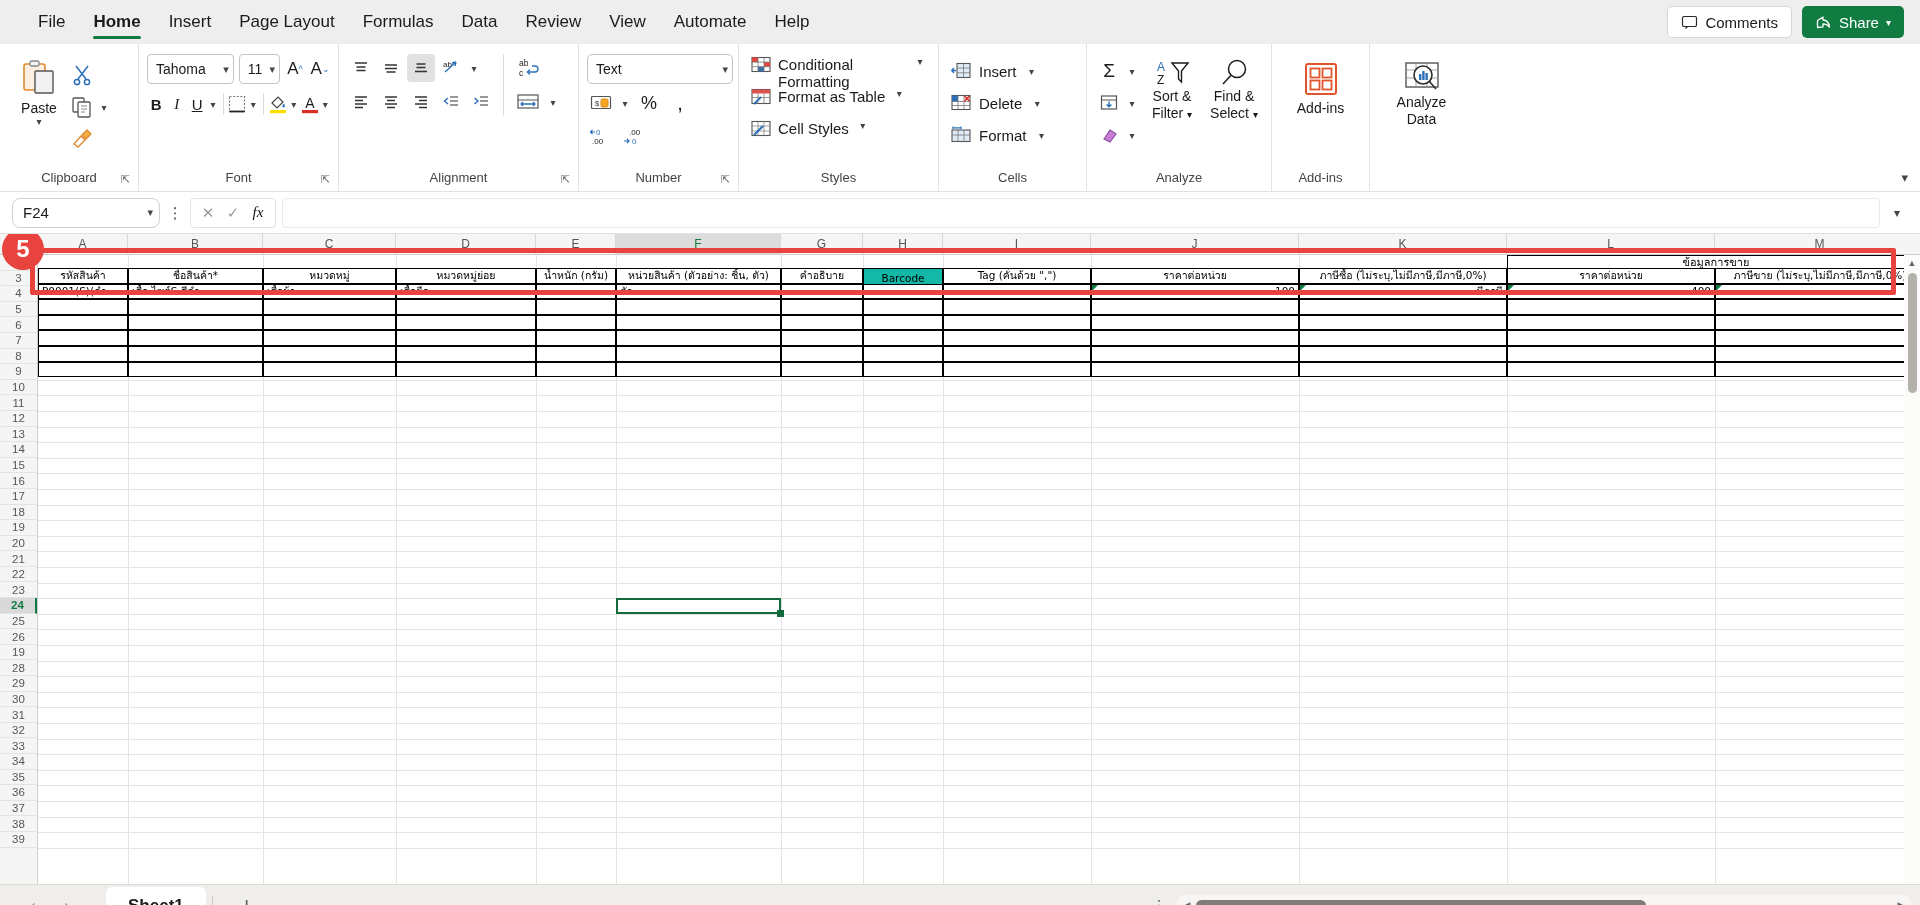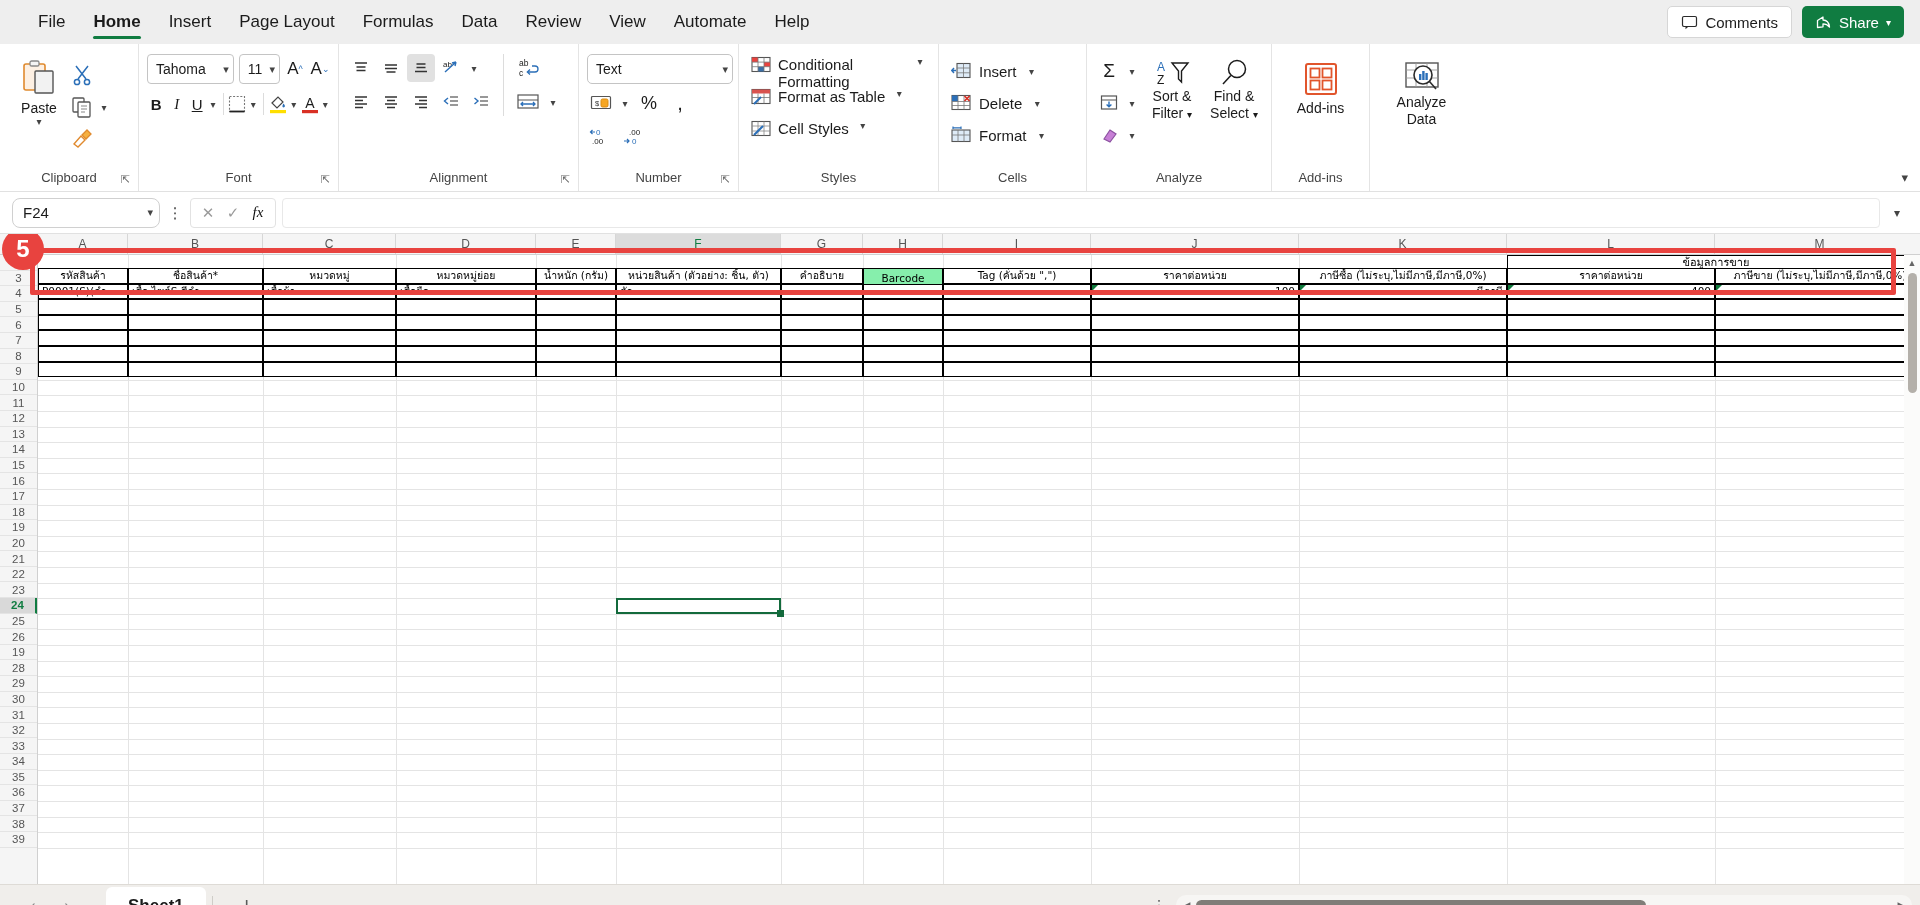--- a/index.html
+++ b/index.html
@@ -979,21 +979,21 @@
         <div class="gridline-v" style="left: 1469px;"></div>
         <div class="gridline-v" style="left: 1677px;"></div>
         <div class="xcell ctr bdr" style="left: 1469px; width: 418px; top: 0px; height: 13px; background: rgb(255, 255, 255); border-bottom: none; font-size: 11px;">ข้อมูลการขาย</div>
         <div class="xcell ctr bdr" style="left: 0px; width: 90px; top: 13px; height: 15.6px; background: rgb(255, 255, 255); font-size: 10.5px;">รหัสสินค้า</div>
         <div class="xcell ctr bdr" style="left: 90px; width: 135px; top: 13px; height: 15.6px; background: rgb(255, 255, 255); font-size: 10.5px;">ชื่อสินค้า*</div>
         <div class="xcell ctr bdr" style="left: 225px; width: 133px; top: 13px; height: 15.6px; background: rgb(255, 255, 255); font-size: 10.5px;">หมวดหมู่</div>
         <div class="xcell ctr bdr" style="left: 358px; width: 140px; top: 13px; height: 15.6px; background: rgb(255, 255, 255); font-size: 10.5px;">หมวดหมู่ย่อย</div>
         <div class="xcell ctr bdr" style="left: 498px; width: 80px; top: 13px; height: 15.6px; background: rgb(255, 255, 255); font-size: 10.5px;">น้ำหนัก (กรัม)</div>
         <div class="xcell ctr bdr" style="left: 578px; width: 165px; top: 13px; height: 15.6px; background: rgb(255, 255, 255); font-size: 10.5px;">หน่วยสินค้า (ตัวอย่าง: ชิ้น, ตัว)</div>
         <div class="xcell ctr bdr" style="left: 743px; width: 82px; top: 13px; height: 15.6px; background: rgb(255, 255, 255); font-size: 10.5px;">คำอธิบาย</div>
-        <div class="xcell ctr bdr" style="left: 825px; width: 80px; top: 13px; height: 20px; background: #86efac; font-size: 10.5px;">Barcode</div>
+        <div class="xcell ctr bdr" style="left: 825px; width: 80px; top: 13px; height: 20px; background: #14b8a6; font-size: 10.5px;">Barcode</div>
         <div class="xcell ctr bdr" style="left: 905px; width: 148px; top: 13px; height: 15.6px; background: rgb(255, 255, 255); font-size: 10.5px;">Tag (คั่นด้วย ",")</div>
         <div class="xcell ctr bdr" style="left: 1053px; width: 208px; top: 13px; height: 15.6px; background: rgb(255, 255, 255); font-size: 10.5px;">ราคาต่อหน่วย</div>
         <div class="xcell ctr bdr" style="left: 1261px; width: 208px; top: 13px; height: 15.6px; background: rgb(255, 255, 255); font-size: 10.5px;">ภาษีซื้อ (ไม่ระบุ,ไม่มีภาษี,มีภาษี,0%)</div>
         <div class="xcell ctr bdr" style="left: 1469px; width: 208px; top: 13px; height: 15.6px; background: rgb(255, 255, 255); font-size: 10.5px;">ราคาต่อหน่วย</div>
         <div class="xcell ctr bdr" style="left: 1677px; width: 210px; top: 13px; height: 15.6px; background: rgb(255, 255, 255); font-size: 10.5px;">ภาษีขาย (ไม่ระบุ,ไม่มีภาษี,มีภาษี,0%)</div>
         <div class="xcell lft bdr" style="left: 0px; width: 90px; top: 28.6px; height: 15.6px; background: rgb(255, 255, 255); font-size: 10.5px;">P0001(S)(ดำ</div>
         <div class="xcell lft bdr" style="left: 90px; width: 135px; top: 28.6px; height: 15.6px; background: rgb(255, 255, 255); font-size: 10.5px;">เสื้อ ไซต์S สีดำ</div>
         <div class="xcell lft bdr" style="left: 225px; width: 133px; top: 28.6px; height: 15.6px; background: rgb(255, 255, 255); font-size: 10.5px;">เสื้อผ้า</div>
         <div class="xcell lft bdr" style="left: 358px; width: 140px; top: 28.6px; height: 15.6px; background: rgb(255, 255, 255); font-size: 10.5px;">เสื้อยืด</div>
         <div class="xcell lft bdr" style="left: 498px; width: 80px; top: 28.6px; height: 15.6px; background: rgb(255, 255, 255); font-size: 10.5px;"></div>

